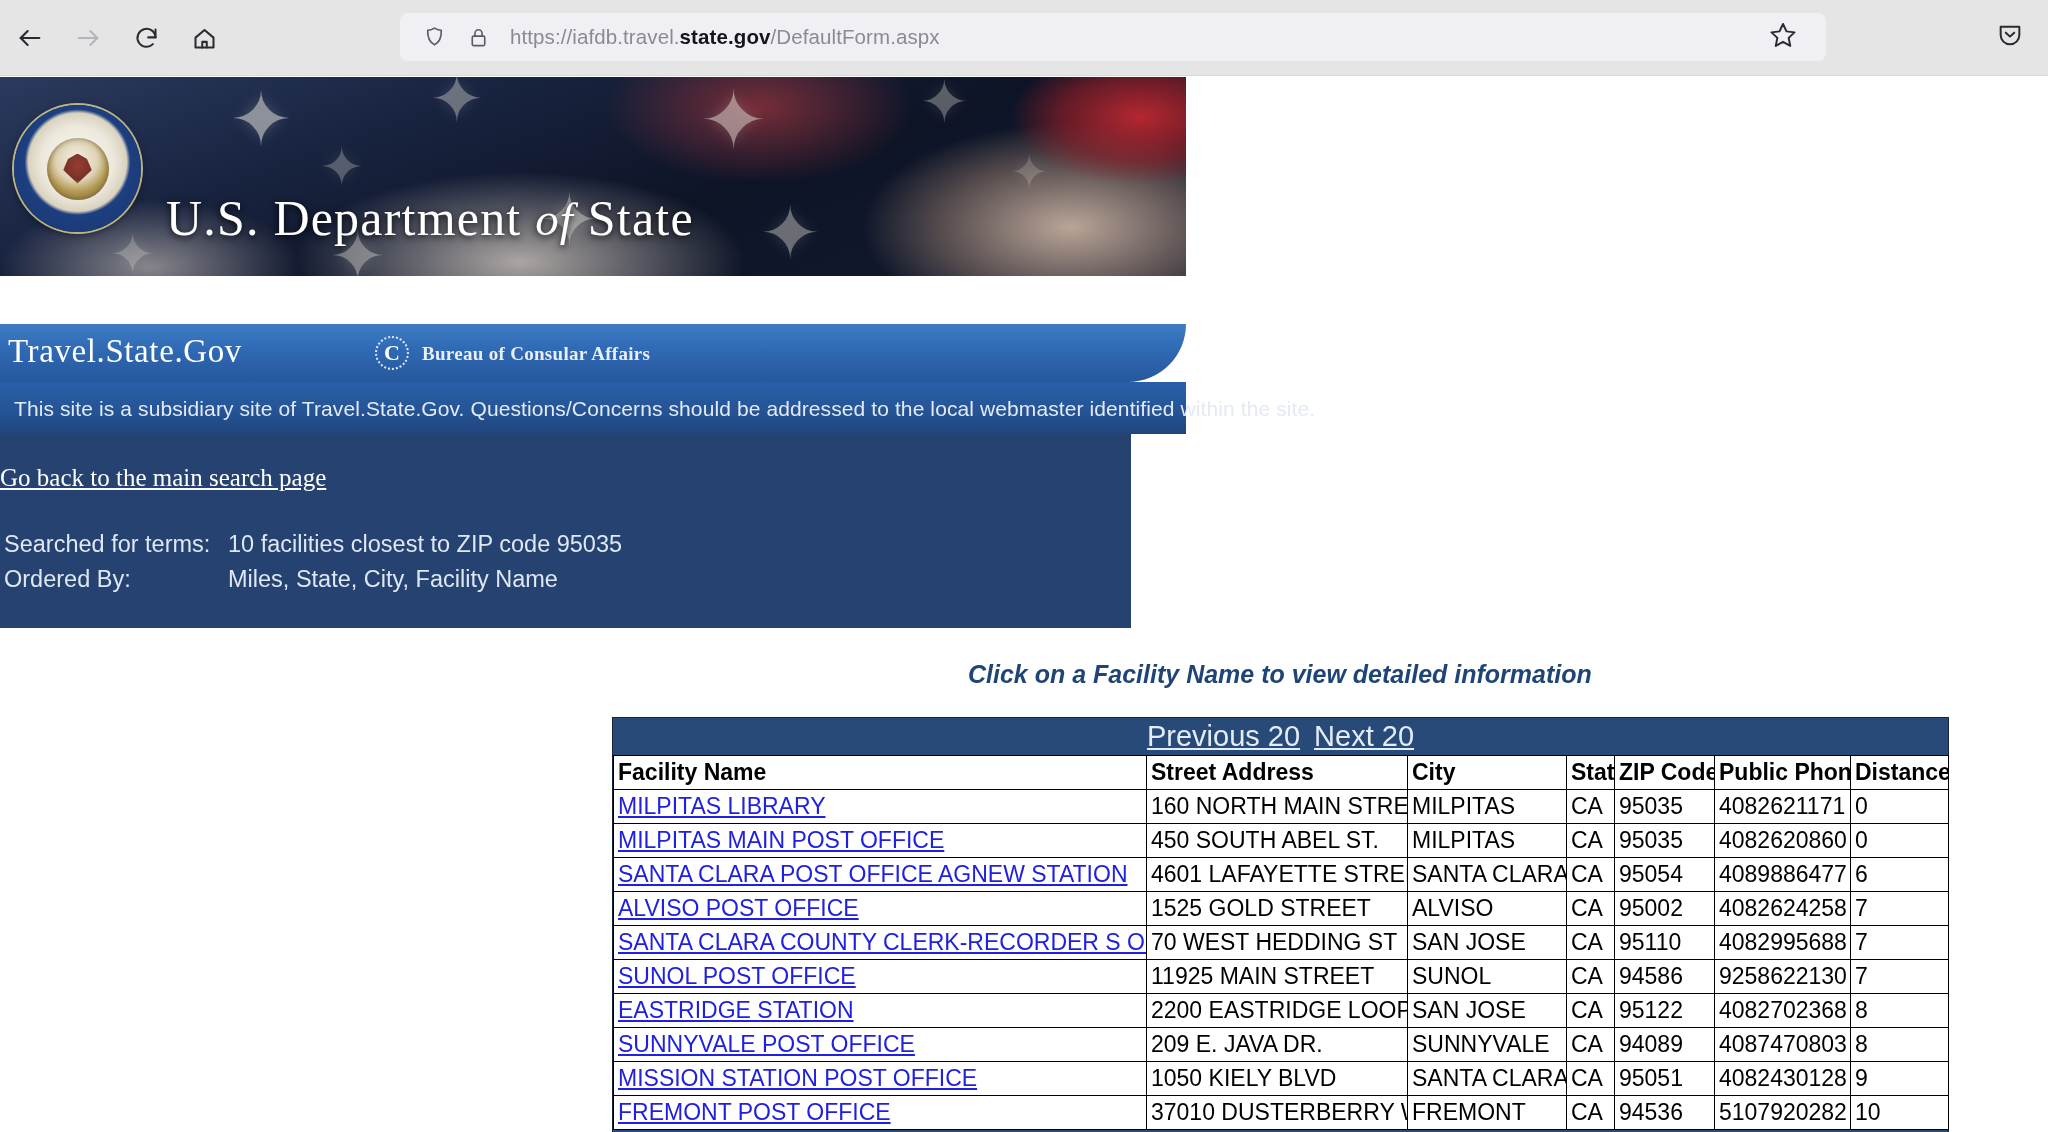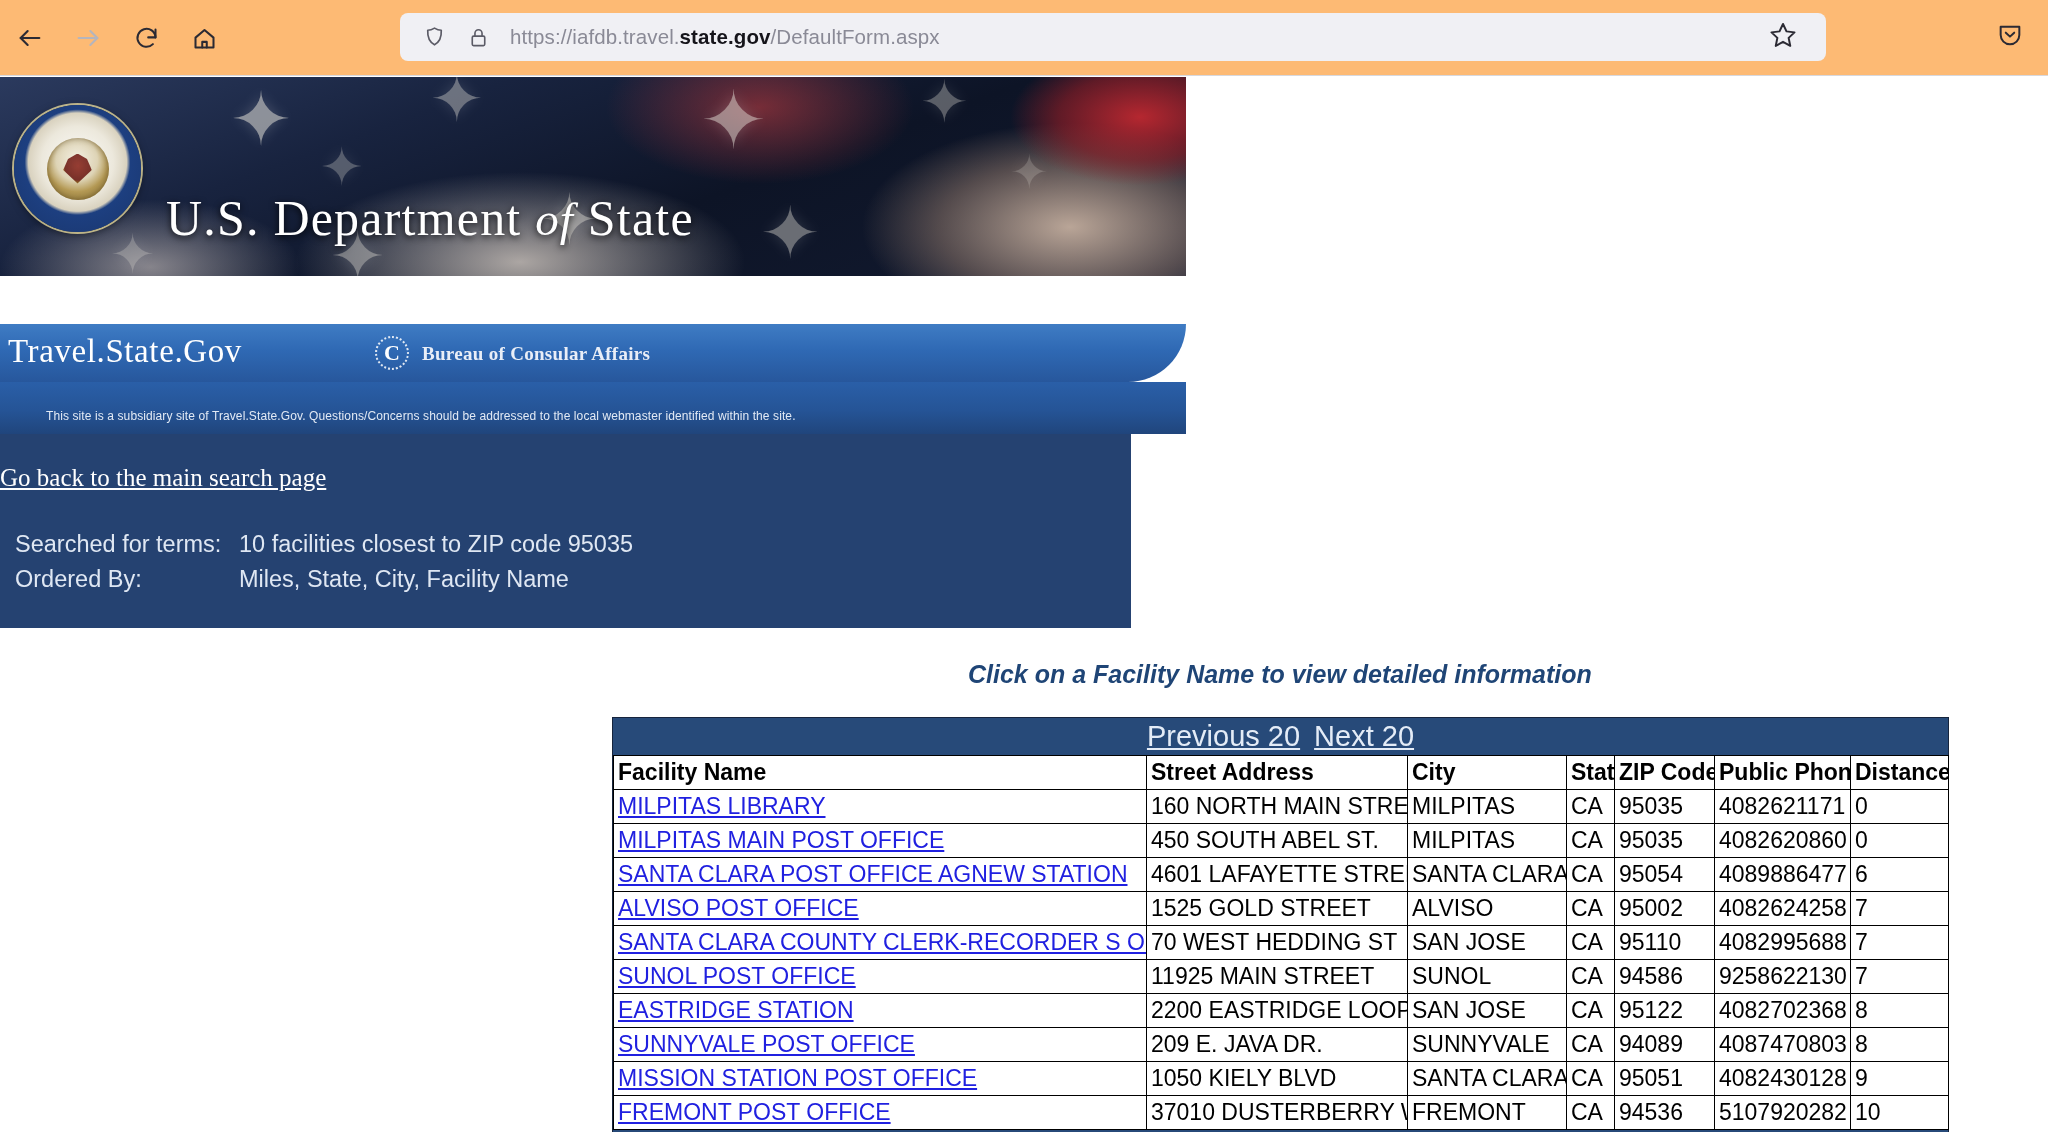--- a/index.html
+++ b/index.html
@@ -9,21 +9,21 @@
     width: 2048px; height: 1132px;
     background: #ffffff;
     font-family: "Liberation Sans", sans-serif;
     overflow: hidden;
   }
 
   
   #browser-chrome {
     position: absolute; left: 0; top: 0;
     width: 2048px; height: 76px;
-    background: #fdba74;
+    background: #e5e5e5;
     border-bottom: 1px solid #d8d8dd;
   }
   .nav-btn {
     position: absolute; top: 14px;
     width: 48px; height: 48px;
     display: flex; align-items: center; justify-content: center;
     border-radius: 6px;
   }
   .nav-btn svg { display: block; }
   #back-button   { left: 6px; }
@@ -171,26 +171,25 @@
     white-space: nowrap;
   }
 
   
   #subsidiary-bar {
     position: absolute; left: 0; top: 305px;
     width: 1186px; height: 52px;
     background: linear-gradient(180deg, #2a5fa8 0%, #255496 55%, #20457c 100%);
   }
   #subsidiary-text {
-    position: absolute; left: 14px; top: 27px;
-    font-size: 12px;
+    position: absolute; left: 14px; top: 15px;
+    font-size: 21px;
     color: #e2eaf5;
     white-space: nowrap;
     letter-spacing: .1px;
-    margin-left: 32px;
   }
 
   
   #results-panel {
     position: absolute; left: 0; top: 357px;
     width: 1131px; height: 194px;
     background: #254271;
   }
   #main-search-link {
     position: absolute; left: 0px; top: 30px;
@@ -201,21 +200,21 @@
     white-space: nowrap;
   }
   #search-summary { position: absolute; left: 4px; top: 93px; }
   .summary-row {
     display: flex;
     font-size: 23.5px;
     color: #dfe7f3;
     line-height: 35px;
     white-space: nowrap;
   }
-  .summary-label { width: 224px; flex: none; margin-left: 11px; }
+  .summary-label { width: 224px; flex: none; }
   .summary-value { }
 
   
   #click-instruction {
     position: absolute; left: 968px; top: 583px;
     font-size: 25px;
     font-weight: 700;
     font-style: italic;
     color: #1f4576;
     white-space: nowrap;

